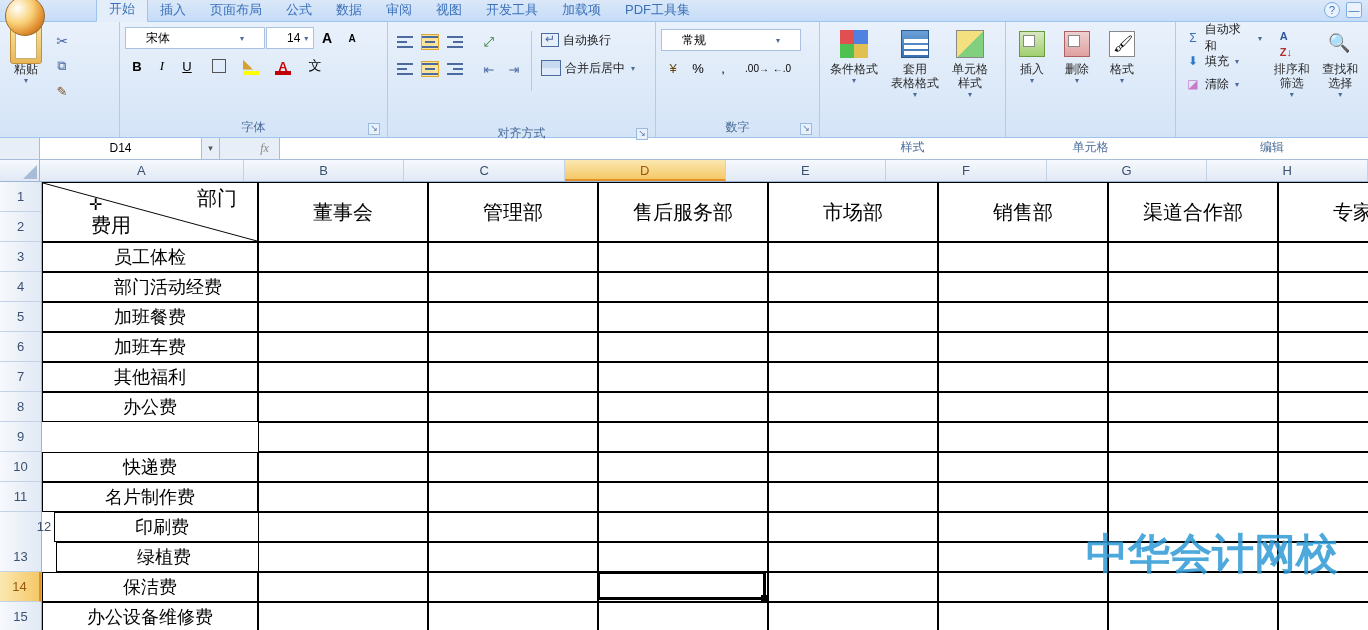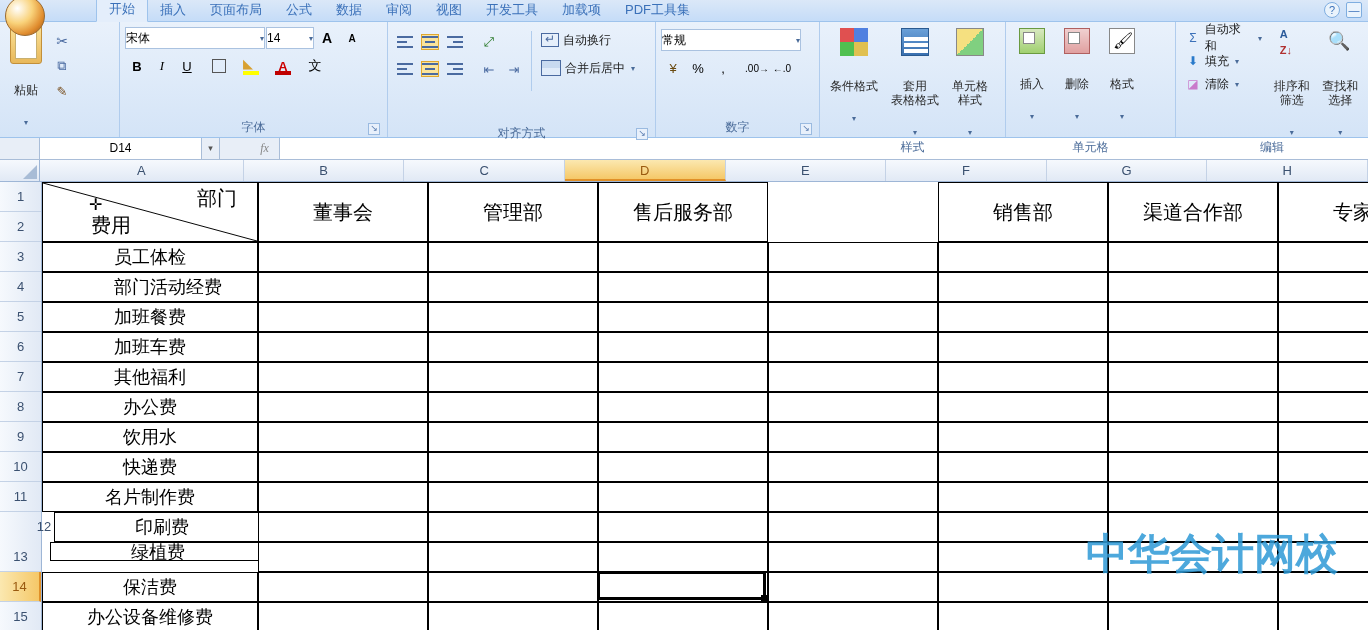--- a/index.html
+++ b/index.html
@@ -112,43 +112,42 @@
 .large-btn {
   display: flex;
   flex-direction: column;
   align-items: center;
   padding: 2px 4px;
   border: 1px solid transparent;
   border-radius: 3px;
   cursor: pointer;
   min-width: 40px;
   height: 80px;
-  justify-content: space-between;
-  gap: 21px;
+  justify-content: flex-start;
 }
 .large-btn .icon32 { width: 32px; height: 32px; display: flex; align-items: center; justify-content: center; font-size: 24px; }
 .large-btn .lbl { font-size: 12px; color: #2a2a2a; text-align: center; line-height: 14px; margin-top: 2px; }
 .large-btn .arrow { font-size: 8px; color: #4a6b99; }
 .small-btn {
   width: 24px; height: 24px;
   border: 1px solid transparent;
   border-radius: 3px;
   display: flex; align-items: center; justify-content: center;
   cursor: pointer;
   font-size: 13px;
 }
 .small-row { display: flex; gap: 1px; align-items: center; height: 26px; }
 .col-stack { display: flex; flex-direction: column; gap: 1px; }
 .combo {
   height: 22px;
   background: #fff;
   border: 1px solid #aac2e0;
   display: flex;
   align-items: center;
-  padding: 0 0;
+  padding: 0 20px;
   font-size: 12px;
 }
 .combo .dd { margin-left: auto; font-size: 8px; color: #4a6b99; padding-left: 4px; }
 .combo.font-name { width: 140px; }
 .combo.font-size { width: 48px; }
 .combo.num-fmt { width: 140px; }
 .sep { width: 1px; height: 60px; background: #b0cced; margin: 6px 2px 0; }
 
 
 .clipboard-icon {
@@ -742,20 +741,21 @@
           <svg viewBox="0 0 216 60" preserveAspectRatio="none">
             <line x1="0" y1="0" x2="216" y2="60" stroke="#000" stroke-width="1"></line>
           </svg>
           <span class="diag-top">部门</span>
           <span class="diag-bot">费用</span>
           <span class="cursor-plus" style="top:12px;left:46px">✛</span>
         </div>
         <div class="cell merged-header" style="left: 216px; top: 0px; width: 170px; height: 60px; border-width: 1px; border-style: solid; border-color: rgb(0, 0, 0);">董事会</div>
         <div class="cell merged-header" style="left: 386px; top: 0px; width: 170px; height: 60px; border-width: 1px; border-style: solid; border-color: rgb(0, 0, 0);">管理部</div>
         <div class="cell merged-header" style="left: 556px; top: 0px; width: 170px; height: 60px; border-width: 1px; border-style: solid; border-color: rgb(0, 0, 0);">售后服务部</div>
+        <div class="cell merged-header" style="left: 726px; top: 0px; width: 170px; height: 60px; border-width: 1px; border-style: solid; border-color: rgb(0, 0, 0);">市场部</div>
         <div class="cell merged-header" style="left: 896px; top: 0px; width: 170px; height: 60px; border-width: 1px; border-style: solid; border-color: rgb(0, 0, 0);">销售部</div>
         <div class="cell merged-header" style="left: 1066px; top: 0px; width: 170px; height: 60px; border-width: 1px; border-style: solid; border-color: rgb(0, 0, 0);">渠道合作部</div>
         <div class="cell merged-header" style="left: 1236px; top: 0px; width: 170px; height: 60px; border-width: 1px; border-style: solid; border-color: rgb(0, 0, 0);">专家服</div>
         <div class="cell" style="left: 0px; top: 60px; width: 216px; height: 30px; border-width: 1px; border-style: solid; border-color: rgb(0, 0, 0);">员工体检</div>
         <div class="cell" style="left: 216px; top: 60px; width: 170px; height: 30px; border-width: 1px; border-style: solid; border-color: rgb(0, 0, 0);"></div>
         <div class="cell" style="left: 386px; top: 60px; width: 170px; height: 30px; border-width: 1px; border-style: solid; border-color: rgb(0, 0, 0);"></div>
         <div class="cell" style="left: 556px; top: 60px; width: 170px; height: 30px; border-width: 1px; border-style: solid; border-color: rgb(0, 0, 0);"></div>
         <div class="cell" style="left: 726px; top: 60px; width: 170px; height: 30px; border-width: 1px; border-style: solid; border-color: rgb(0, 0, 0);"></div>
         <div class="cell" style="left: 896px; top: 60px; width: 170px; height: 30px; border-width: 1px; border-style: solid; border-color: rgb(0, 0, 0);"></div>
         <div class="cell" style="left: 1066px; top: 60px; width: 170px; height: 30px; border-width: 1px; border-style: solid; border-color: rgb(0, 0, 0);"></div>
@@ -793,21 +793,20 @@
         <div class="cell" style="left: 1066px; top: 180px; width: 170px; height: 30px; border-width: 1px; border-style: solid; border-color: rgb(0, 0, 0);"></div>
         <div class="cell" style="left: 1236px; top: 180px; width: 170px; height: 30px; border-width: 1px; border-style: solid; border-color: rgb(0, 0, 0);"></div>
         <div class="cell" style="left: 0px; top: 210px; width: 216px; height: 30px; border-width: 1px; border-style: solid; border-color: rgb(0, 0, 0);">办公费</div>
         <div class="cell" style="left: 216px; top: 210px; width: 170px; height: 30px; border-width: 1px; border-style: solid; border-color: rgb(0, 0, 0);"></div>
         <div class="cell" style="left: 386px; top: 210px; width: 170px; height: 30px; border-width: 1px; border-style: solid; border-color: rgb(0, 0, 0);"></div>
         <div class="cell" style="left: 556px; top: 210px; width: 170px; height: 30px; border-width: 1px; border-style: solid; border-color: rgb(0, 0, 0);"></div>
         <div class="cell" style="left: 726px; top: 210px; width: 170px; height: 30px; border-width: 1px; border-style: solid; border-color: rgb(0, 0, 0);"></div>
         <div class="cell" style="left: 896px; top: 210px; width: 170px; height: 30px; border-width: 1px; border-style: solid; border-color: rgb(0, 0, 0);"></div>
         <div class="cell" style="left: 1066px; top: 210px; width: 170px; height: 30px; border-width: 1px; border-style: solid; border-color: rgb(0, 0, 0);"></div>
         <div class="cell" style="left: 1236px; top: 210px; width: 170px; height: 30px; border-width: 1px; border-style: solid; border-color: rgb(0, 0, 0);"></div>
-        <div class="cell" style="left: 0px; top: 240px; width: 216px; height: 30px; border-width: 1px; border-style: solid; border-color: rgb(0, 0, 0);">饮用水</div>
         <div class="cell" style="left: 216px; top: 240px; width: 170px; height: 30px; border-width: 1px; border-style: solid; border-color: rgb(0, 0, 0);"></div>
         <div class="cell" style="left: 386px; top: 240px; width: 170px; height: 30px; border-width: 1px; border-style: solid; border-color: rgb(0, 0, 0);"></div>
         <div class="cell" style="left: 556px; top: 240px; width: 170px; height: 30px; border-width: 1px; border-style: solid; border-color: rgb(0, 0, 0);"></div>
         <div class="cell" style="left: 726px; top: 240px; width: 170px; height: 30px; border-width: 1px; border-style: solid; border-color: rgb(0, 0, 0);"></div>
         <div class="cell" style="left: 896px; top: 240px; width: 170px; height: 30px; border-width: 1px; border-style: solid; border-color: rgb(0, 0, 0);"></div>
         <div class="cell" style="left: 1066px; top: 240px; width: 170px; height: 30px; border-width: 1px; border-style: solid; border-color: rgb(0, 0, 0);"></div>
         <div class="cell" style="left: 1236px; top: 240px; width: 170px; height: 30px; border-width: 1px; border-style: solid; border-color: rgb(0, 0, 0);"></div>
         <div class="cell" style="left: 0px; top: 270px; width: 216px; height: 30px; border-width: 1px; border-style: solid; border-color: rgb(0, 0, 0);">快递费</div>
         <div class="cell" style="left: 216px; top: 270px; width: 170px; height: 30px; border-width: 1px; border-style: solid; border-color: rgb(0, 0, 0);"></div>
         <div class="cell" style="left: 386px; top: 270px; width: 170px; height: 30px; border-width: 1px; border-style: solid; border-color: rgb(0, 0, 0);"></div>
@@ -825,21 +824,21 @@
         <div class="cell" style="left: 1066px; top: 300px; width: 170px; height: 30px; border-width: 1px; border-style: solid; border-color: rgb(0, 0, 0);"></div>
         <div class="cell" style="left: 1236px; top: 300px; width: 170px; height: 30px; border-width: 1px; border-style: solid; border-color: rgb(0, 0, 0);"></div>
         <div class="cell" style="left: 12px; top: 330px; width: 216px; height: 30px; border-width: 1px; border-style: solid; border-color: rgb(0, 0, 0);">印刷费</div>
         <div class="cell" style="left: 216px; top: 330px; width: 170px; height: 30px; border-width: 1px; border-style: solid; border-color: rgb(0, 0, 0);"></div>
         <div class="cell" style="left: 386px; top: 330px; width: 170px; height: 30px; border-width: 1px; border-style: solid; border-color: rgb(0, 0, 0);"></div>
         <div class="cell" style="left: 556px; top: 330px; width: 170px; height: 30px; border-width: 1px; border-style: solid; border-color: rgb(0, 0, 0);"></div>
         <div class="cell" style="left: 726px; top: 330px; width: 170px; height: 30px; border-width: 1px; border-style: solid; border-color: rgb(0, 0, 0);"></div>
         <div class="cell" style="left: 896px; top: 330px; width: 170px; height: 30px; border-width: 1px; border-style: solid; border-color: rgb(0, 0, 0);"></div>
         <div class="cell" style="left: 1066px; top: 330px; width: 170px; height: 30px; border-width: 1px; border-style: solid; border-color: rgb(0, 0, 0);"></div>
         <div class="cell" style="left: 1236px; top: 330px; width: 170px; height: 30px; border-width: 1px; border-style: solid; border-color: rgb(0, 0, 0);"></div>
-        <div class="cell" style="left: 8px; top: 360px; width: 216px; height: 19px; border-width: 1px; border-style: solid; border-color: rgb(0, 0, 0);">绿植费</div>
+        <div class="cell" style="left: 14px; top: 360px; width: 216px; height: 30px; border-width: 1px; border-style: solid; border-color: rgb(0, 0, 0);">绿植费</div>
         <div class="cell" style="left: 216px; top: 360px; width: 170px; height: 30px; border-width: 1px; border-style: solid; border-color: rgb(0, 0, 0);"></div>
         <div class="cell" style="left: 386px; top: 360px; width: 170px; height: 30px; border-width: 1px; border-style: solid; border-color: rgb(0, 0, 0);"></div>
         <div class="cell" style="left: 556px; top: 360px; width: 170px; height: 30px; border-width: 1px; border-style: solid; border-color: rgb(0, 0, 0);"></div>
         <div class="cell" style="left: 726px; top: 360px; width: 170px; height: 30px; border-width: 1px; border-style: solid; border-color: rgb(0, 0, 0);"></div>
         <div class="cell" style="left: 896px; top: 360px; width: 170px; height: 30px; border-width: 1px; border-style: solid; border-color: rgb(0, 0, 0);"></div>
         <div class="cell" style="left: 1066px; top: 360px; width: 170px; height: 30px; border-width: 1px; border-style: solid; border-color: rgb(0, 0, 0);"></div>
         <div class="cell" style="left: 1236px; top: 360px; width: 170px; height: 30px; border-width: 1px; border-style: solid; border-color: rgb(0, 0, 0);"></div>
         <div class="cell" style="left: 0px; top: 390px; width: 216px; height: 30px; border-width: 1px; border-style: solid; border-color: rgb(0, 0, 0);">保洁费</div>
         <div class="cell" style="left: 216px; top: 390px; width: 170px; height: 30px; border-width: 1px; border-style: solid; border-color: rgb(0, 0, 0);"></div>
         <div class="cell" style="left: 386px; top: 390px; width: 170px; height: 30px; border-width: 1px; border-style: solid; border-color: rgb(0, 0, 0);"></div>

